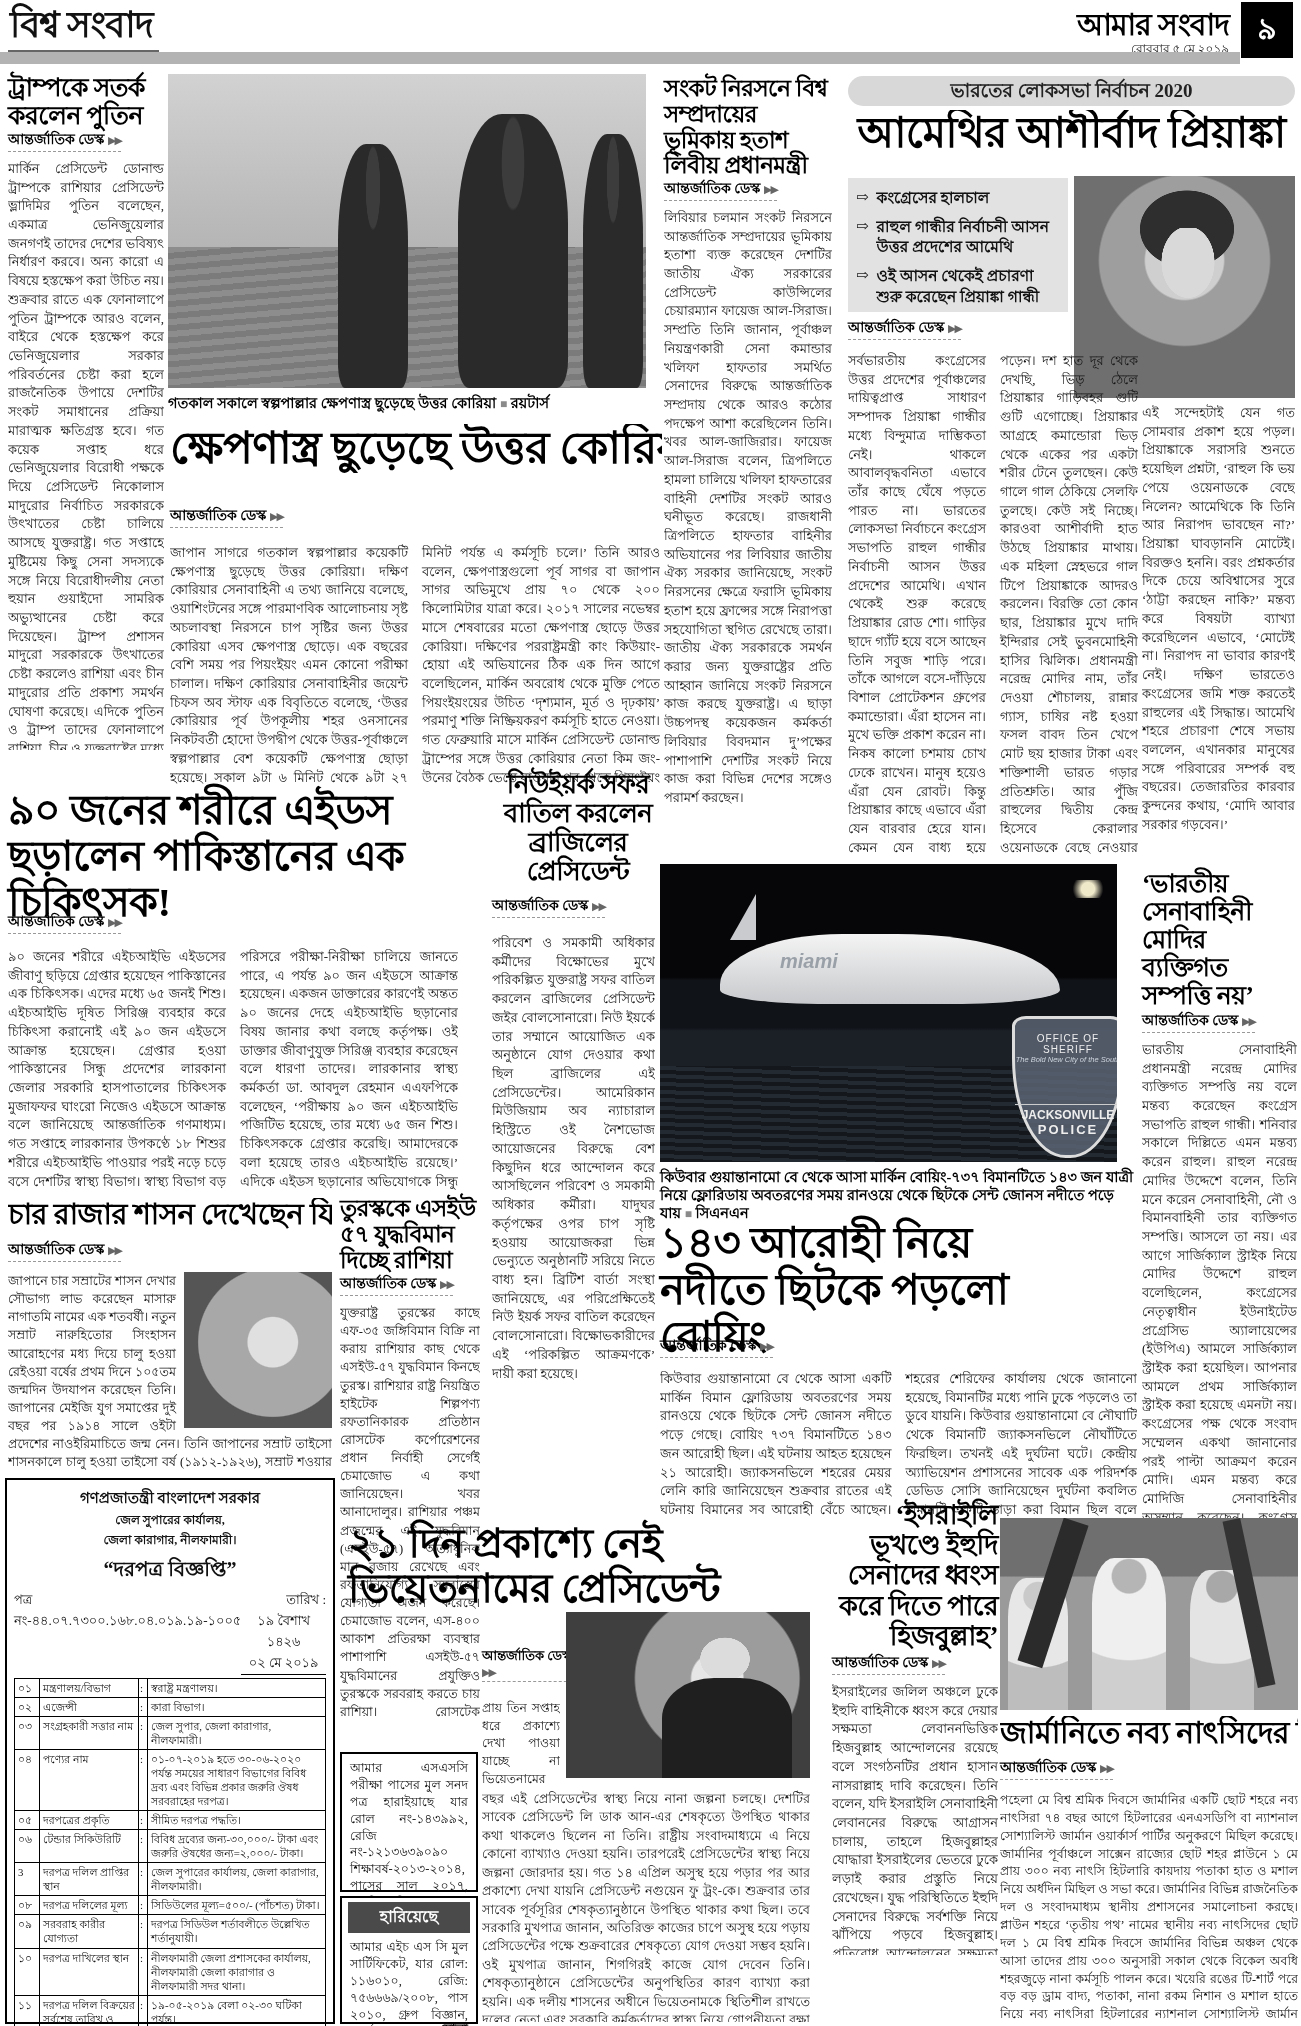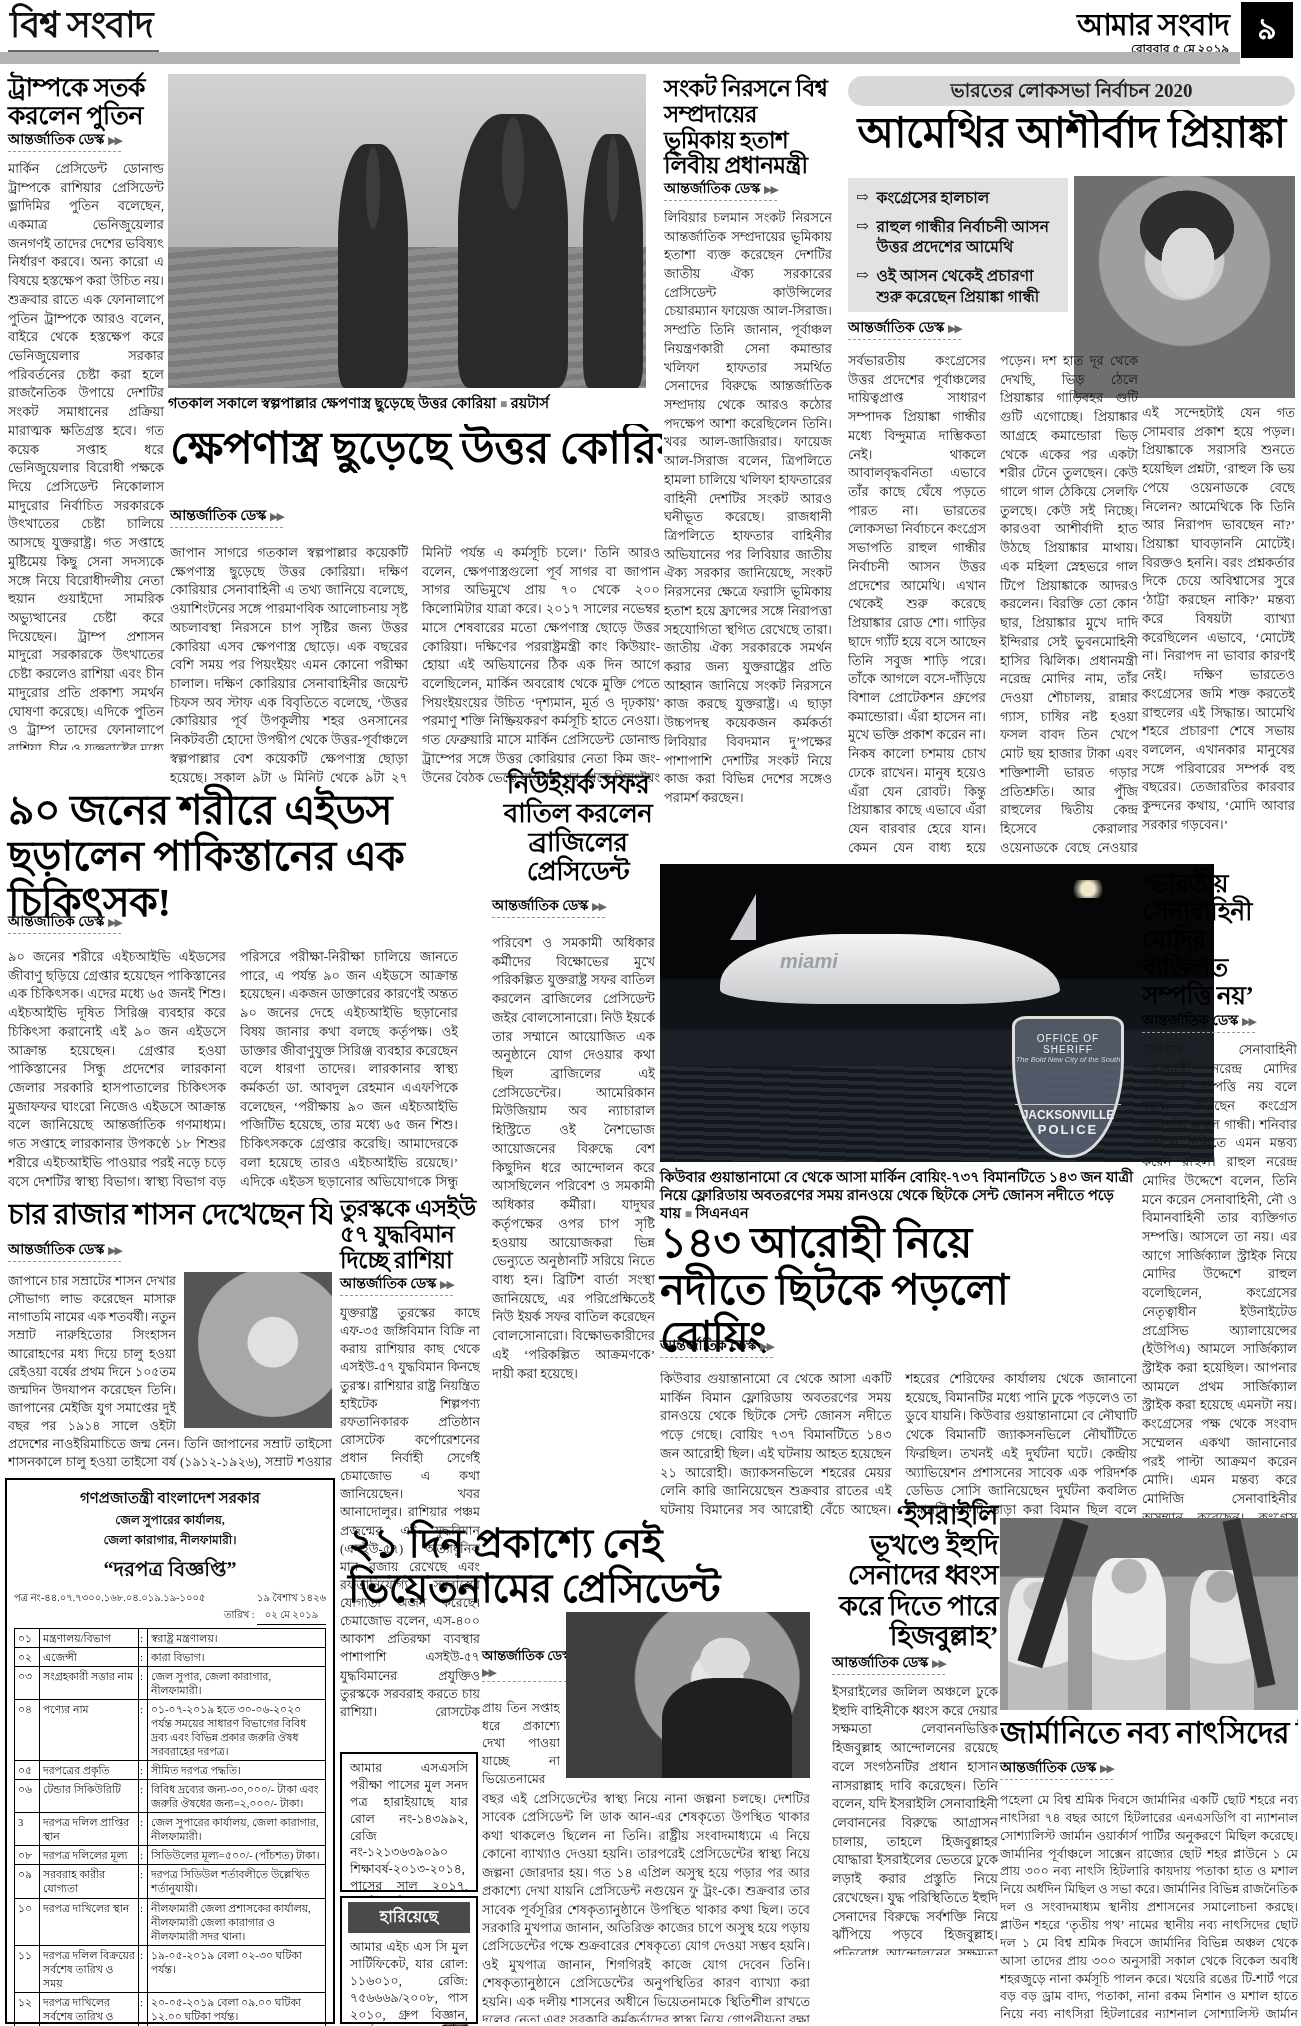--- a/index.html
+++ b/index.html
@@ -49,21 +49,21 @@
               padding:0 6px 4px 2px;line-height:1.1;}
   .silh{position:absolute;background:radial-gradient(ellipse at 50% 18%,#3c3c3c 0 14%,#2a2a2a 15% 100%);border-radius:40% 40% 10% 10%;}
 </style>
 </head>
 <body>
 
 <div class="page">
 
   <div class="abs sectionlbl" style="left:8px;top:6px;">বিশ্ব সংবাদ</div>
   <div class="abs masthead" style="right:72px;top:10px;">আমার সংবাদ</div>
-  <div class="abs" style="right:72px;top:40px;font-size:12px;font-weight:bold;">রোববার ৫ মে ২০১৯</div>
+  <div class="abs" style="right:72px;top:40px;font-size:12px;font-weight:normal;">রোববার ৫ মে ২০১৯</div>
   <div class="abs pnum" style="right:8px;top:2px;width:52px;height:56px;">৯</div>
   <div class="abs graybar" style="left:0;top:52px;width:1240px;height:12px;"></div>
 
   <div class="abs" style="left:8px;top:74px;width:156px;height:718px;">
     <div class="hl" style="font-size:25px;">ট্রাম্পকে সতর্ক করলেন পুতিন</div>
     <div class="byline">
       <span>আন্তর্জাতিক ডেস্ক</span>
       <span class="arr">▶▶</span>
     </div>
     <div class="bt" style="margin-top:8px;height:590px;">মার্কিন প্রেসিডেন্ট ডোনাল্ড ট্রাম্পকে রাশিয়ার প্রেসিডেন্ট ভ্লাদিমির পুতিন বলেছেন, একমাত্র ভেনিজুয়েলার জনগণই তাদের দেশের ভবিষ্যৎ নির্ধারণ করবে। অন্য কারো এ বিষয়ে হস্তক্ষেপ করা উচিত নয়। শুক্রবার রাতে এক ফোনালাপে পুতিন ট্রাম্পকে আরও বলেন, বাইরে থেকে হস্তক্ষেপ করে ভেনিজুয়েলার সরকার পরিবর্তনের চেষ্টা করা হলে রাজনৈতিক উপায়ে দেশটির সংকট সমাধানের প্রক্রিয়া মারাত্মক ক্ষতিগ্রস্ত হবে। গত কয়েক সপ্তাহ ধরে ভেনিজুয়েলার বিরোধী পক্ষকে দিয়ে প্রেসিডেন্ট নিকোলাস মাদুরোর নির্বাচিত সরকারকে উৎখাতের চেষ্টা চালিয়ে আসছে যুক্তরাষ্ট্র। গত সপ্তাহে মুষ্টিমেয় কিছু সেনা সদস্যকে সঙ্গে নিয়ে বিরোধীদলীয় নেতা হুয়ান গুয়াইদো সামরিক অভ্যুত্থানের চেষ্টা করে দিয়েছেন। ট্রাম্প প্রশাসন মাদুরো সরকারকে উৎখাতের চেষ্টা করলেও রাশিয়া এবং চীন মাদুরোর প্রতি প্রকাশ্য সমর্থন ঘোষণা করেছে। এদিকে পুতিন ও ট্রাম্প তাদের ফোনালাপে রাশিয়া, চীন ও যুক্তরাষ্ট্রের মধ্যে ত্রিপক্ষীয় পরমাণু চুক্তির সম্ভাব্যতা নিয়ে আলোচনা করেন। ফোনালাপ শেষে এক টুইট বার্তায় ট্রাম্প এই সংলাপকে ‘দীর্ঘ ও অত্যন্ত চমৎকার’ বলে অভিহিত করেছেন।</div>
@@ -131,21 +131,21 @@
   </div>
   <div class="abs bt cols2" style="left:8px;top:948px;width:450px;height:244px;">৯০ জনের শরীরে এইচআইভি এইডসের জীবাণু ছড়িয়ে গ্রেপ্তার হয়েছেন পাকিস্তানের এক চিকিৎসক। এদের মধ্যে ৬৫ জনই শিশু। এইচআইভি দূষিত সিরিঞ্জ ব্যবহার করে চিকিৎসা করানোই এই ৯০ জন এইডসে আক্রান্ত হয়েছেন। গ্রেপ্তার হওয়া পাকিস্তানের সিন্ধু প্রদেশের লারকানা জেলার সরকারি হাসপাতালের চিকিৎসক মুজাফফর ঘাংরো নিজেও এইডসে আক্রান্ত বলে জানিয়েছে আন্তর্জাতিক গণমাধ্যম। গত সপ্তাহে লারকানার উপকণ্ঠে ১৮ শিশুর শরীরে এইচআইভি পাওয়ার পরই নড়ে চড়ে বসে দেশটির স্বাস্থ্য বিভাগ। স্বাস্থ্য বিভাগ বড় পরিসরে পরীক্ষা-নিরীক্ষা চালিয়ে জানতে পারে, এ পর্যন্ত ৯০ জন এইডসে আক্রান্ত হয়েছেন। একজন ডাক্তারের কারণেই অন্তত ৯০ জনের দেহে এইচআইভি ছড়ানোর বিষয় জানার কথা বলছে কর্তৃপক্ষ। ওই ডাক্তার জীবাণুযুক্ত সিরিঞ্জ ব্যবহার করেছেন বলে ধারণা তাদের। লারকানার স্বাস্থ্য কর্মকর্তা ডা. আবদুল রেহমান এএফপিকে বলেছেন, ‘পরীক্ষায় ৯০ জন এইচআইভি পজিটিভ হয়েছে, তার মধ্যে ৬৫ জন শিশু। চিকিৎসককে গ্রেপ্তার করেছি। আমাদেরকে বলা হয়েছে তারও এইচআইভি রয়েছে।’ এদিকে এইডস ছড়ানোর অভিযোগকে সিন্ধু স্বাস্থ্য কমিশনের ‘ষড়যন্ত্র’ হিসাবে অভিহিত করেছেন গ্রেপ্তার হওয়া চিকিৎসক মুজাফফর ঘাংরো। নিজের এইচআইভি সম্পর্কে জানতেন না বলেও দাবি করেন তিনি। থানা হাজতে সাংবাদিকদের তিনি বলেন, ‘সিন্ধু স্বাস্থ্য কমিশন আমার বিরুদ্ধে ষড়যন্ত্র করছে। আমি যদি জানতাম আমার এইচআইভি/এইডস আছে, তাহলে নিশ্চয় চিকিৎসা নিতাম।’ পাকিস্তানের স্বাস্থ্য বিভাগের বরাত দিয়ে জিও নিউজ জানিয়েছে, ২০০৬ সালে লাইসেন্সের মেয়াদ শেষ হলেও ১৩ বছর ধরে সরকারি হাসপাতালেই চিকিৎসা চালিয়ে যাচ্ছেন ডা. মুজাফফর ঘাংরো। সিন্ধু প্রদেশের এইডস নিয়ন্ত্রণ কর্মসূচির কর্মকর্তা সিকান্দার মেমন জানান, পাকিস্তানের দক্ষিণাঞ্চলের এই প্রদেশে এক লাখের বেশি এইচআইভি পজিটিভ লোক আছে। তবে সরকারিভাবে নিবন্ধিত রোগীর সংখ্যা মাত্র ১০ হাজার ৩৫০ জন। নিবন্ধিত ২ হাজার ৪শ’ জন রোগী নিয়ে এইডস আক্রান্তের দিক থেকে শীর্ষে রয়েছে লারকানা জেলা।</div>
 
   <div class="abs hl" style="left:492px;top:770px;width:172px;font-size:26px;text-align:center;">নিউইয়র্ক সফর বাতিল করলেন ব্রাজিলের প্রেসিডেন্ট</div>
   <div class="abs" style="left:492px;top:896px;">
     <span class="byline"><span>আন্তর্জাতিক ডেস্ক</span>
     <span class="arr">▶▶</span></span>
   </div>
   <div class="abs bt" style="left:492px;top:934px;width:163px;height:586px;">পরিবেশ ও সমকামী অধিকার কর্মীদের বিক্ষোভের মুখে পরিকল্পিত যুক্তরাষ্ট্র সফর বাতিল করলেন ব্রাজিলের প্রেসিডেন্ট জইর বোলসোনারো। নিউ ইয়র্কে তার সম্মানে আয়োজিত এক অনুষ্ঠানে যোগ দেওয়ার কথা ছিল ব্রাজিলের এই প্রেসিডেন্টের। আমেরিকান মিউজিয়াম অব ন্যাচারাল হিস্ট্রিতে ওই নৈশভোজ আয়োজনের বিরুদ্ধে বেশ কিছুদিন ধরে আন্দোলন করে আসছিলেন পরিবেশ ও সমকামী অধিকার কর্মীরা। যাদুঘর কর্তৃপক্ষের ওপর চাপ সৃষ্টি হওয়ায় আয়োজকরা ভিন্ন ভেন্যুতে অনুষ্ঠানটি সরিয়ে নিতে বাধ্য হন। ব্রিটিশ বার্তা সংস্থা জানিয়েছে, এর পরিপ্রেক্ষিতেই নিউ ইয়র্ক সফর বাতিল করেছেন বোলসোনারো। বিক্ষোভকারীদের এই ‘পরিকল্পিত আক্রমণকে’ দায়ী করা হয়েছে।</div>
 
-  <div class="abs" style="left:660px;top:864px;width:554px;height:298px;background:linear-gradient(180deg,#060608 0 38%,#101318 39% 55%,#1b2027 56% 100%);overflow:hidden;">
+  <div class="abs" style="left:660px;top:864px;width:457px;height:298px;background:linear-gradient(180deg,#060608 0 38%,#101318 39% 55%,#1b2027 56% 100%);overflow:hidden;">
     <div class="plane" style="left:60px;top:70px;width:340px;height:70px;"></div>
     <div class="abs" style="left:70px;top:30px;width:0;height:0;border-left:26px solid transparent;border-bottom:46px solid #c9cbce;"></div>
     <div class="planelbl" style="left:120px;top:86px;font-size:20px;">miami</div>
     <div class="abs" style="left:0;bottom:0;width:100%;height:96px;background:repeating-linear-gradient(2deg,#14181d 0 4px,#242a31 4px 8px);"></div>
     <div class="abs" style="left:408px;top:16px;width:40px;height:18px;background:radial-gradient(circle,#efe8c9 0 30%,transparent 70%);"></div>
     <div class="shield" style="left:352px;top:152px;width:112px;height:142px;">
       <div class="s1">OFFICE OF SHERIFF</div>
       <div class="s2">The Bold New City of the South</div>
       <div class="s3">JACKSONVILLE</div>
       <div class="s4">POLICE</div>
@@ -190,21 +190,21 @@
       <span class="arr">▶▶</span>
     </div>
     <div class="bt" style="margin-top:8px;height:418px;font-size:12.6px;">যুক্তরাষ্ট্র তুরস্কের কাছে এফ-৩৫ জঙ্গিবিমান বিক্রি না করায় রাশিয়ার কাছ থেকে এসইউ-৫৭ যুদ্ধবিমান কিনছে তুরস্ক। রাশিয়ার রাষ্ট্র নিয়ন্ত্রিত হাইটেক শিল্পপণ্য রফতানিকারক প্রতিষ্ঠান রোসটেক কর্পোরেশনের প্রধান নির্বাহী সের্গেই চেমাজোভ এ কথা জানিয়েছেন। খবর আনাদোলুর। রাশিয়ার পঞ্চম প্রজন্মের এই যুদ্ধবিমান (এসইউ-৫৭) অত্যাধুনিক মান বজায় রেখেছে এবং রফতানিযোগ্য সমরাস্ত্রের যোগ্যতা অর্জন করেছে। চেমাজোভ বলেন, এস-৪০০ আকাশ প্রতিরক্ষা ব্যবস্থার পাশাপাশি এসইউ-৫৭ যুদ্ধবিমানের প্রযুক্তিও তুরস্ককে সরবরাহ করতে চায় রাশিয়া। রোসটেক কর্পোরেশনের প্রধান বলেন, তুরস্কের নিজস্ব প্রতিরক্ষা শিল্প উন্নয়নে সব রকম সহযোগিতা করতে প্রস্তুত রয়েছে মস্কো। রাশিয়ার কাছ থেকে অত্যাধুনিক আকাশ প্রতিরক্ষা ব্যবস্থা এস-৪০০ কেনায় তুরস্কের পরিকল্পনার তীব্র বিরোধিতা করেছে মার্কিন সরকার। ওয়াশিংটন আঙ্কারাকে হুমকি দিয়ে বলেছে, রাশিয়ার কাছ থেকে এস-৪০০ কেনার পরিকল্পনা বাতিল না করলে তুরস্কের কাছে এফ-৩৫ যুদ্ধবিমান বিক্রির চুক্তি বাতিল করে দেবে ওয়াশিংটন। মার্কিন ওই হুমকির পরিপ্রেক্ষিতে সের্গেই চেমাজোভ এসব কথা বললেন।</div>
   </div>
 
   <div class="abs tender" style="left:5px;top:1478px;width:330px;height:546px;">
     <div style="text-align:center;font-weight:bold;font-size:15px;">গণপ্রজাতন্ত্রী বাংলাদেশ সরকার</div>
     <div style="text-align:center;font-size:12px;font-weight:bold;">জেল সুপারের কার্যালয়,</div>
     <div style="text-align:center;font-size:12px;font-weight:bold;">জেলা কারাগার, নীলফামারী।</div>
     <div style="text-align:center;font-weight:bold;font-size:20px;margin:3px 0;">“দরপত্র বিজ্ঞপ্তি”</div>
-    <div style="display:flex;justify-content:space-between;font-size:10px;margin-bottom:3px;">
+    <div style="display:flex;justify-content:space-between;font-size:13px;margin-bottom:3px;">
       <span>পত্র নং-৪৪.০৭.৭৩০০.১৬৮.০৪.০১৯.১৯-১০০৫</span>
       <span style="text-align:right;">
         <span>তারিখ :</span>
         <span style="display:inline-block;text-align:center;border-bottom:1px solid #000;">
           <span>১৯ বৈশাখ ১৪২৬</span><br>
           <span>০২ মে ২০১৯</span>
         </span>
       </span>
     </div>
     <table>

